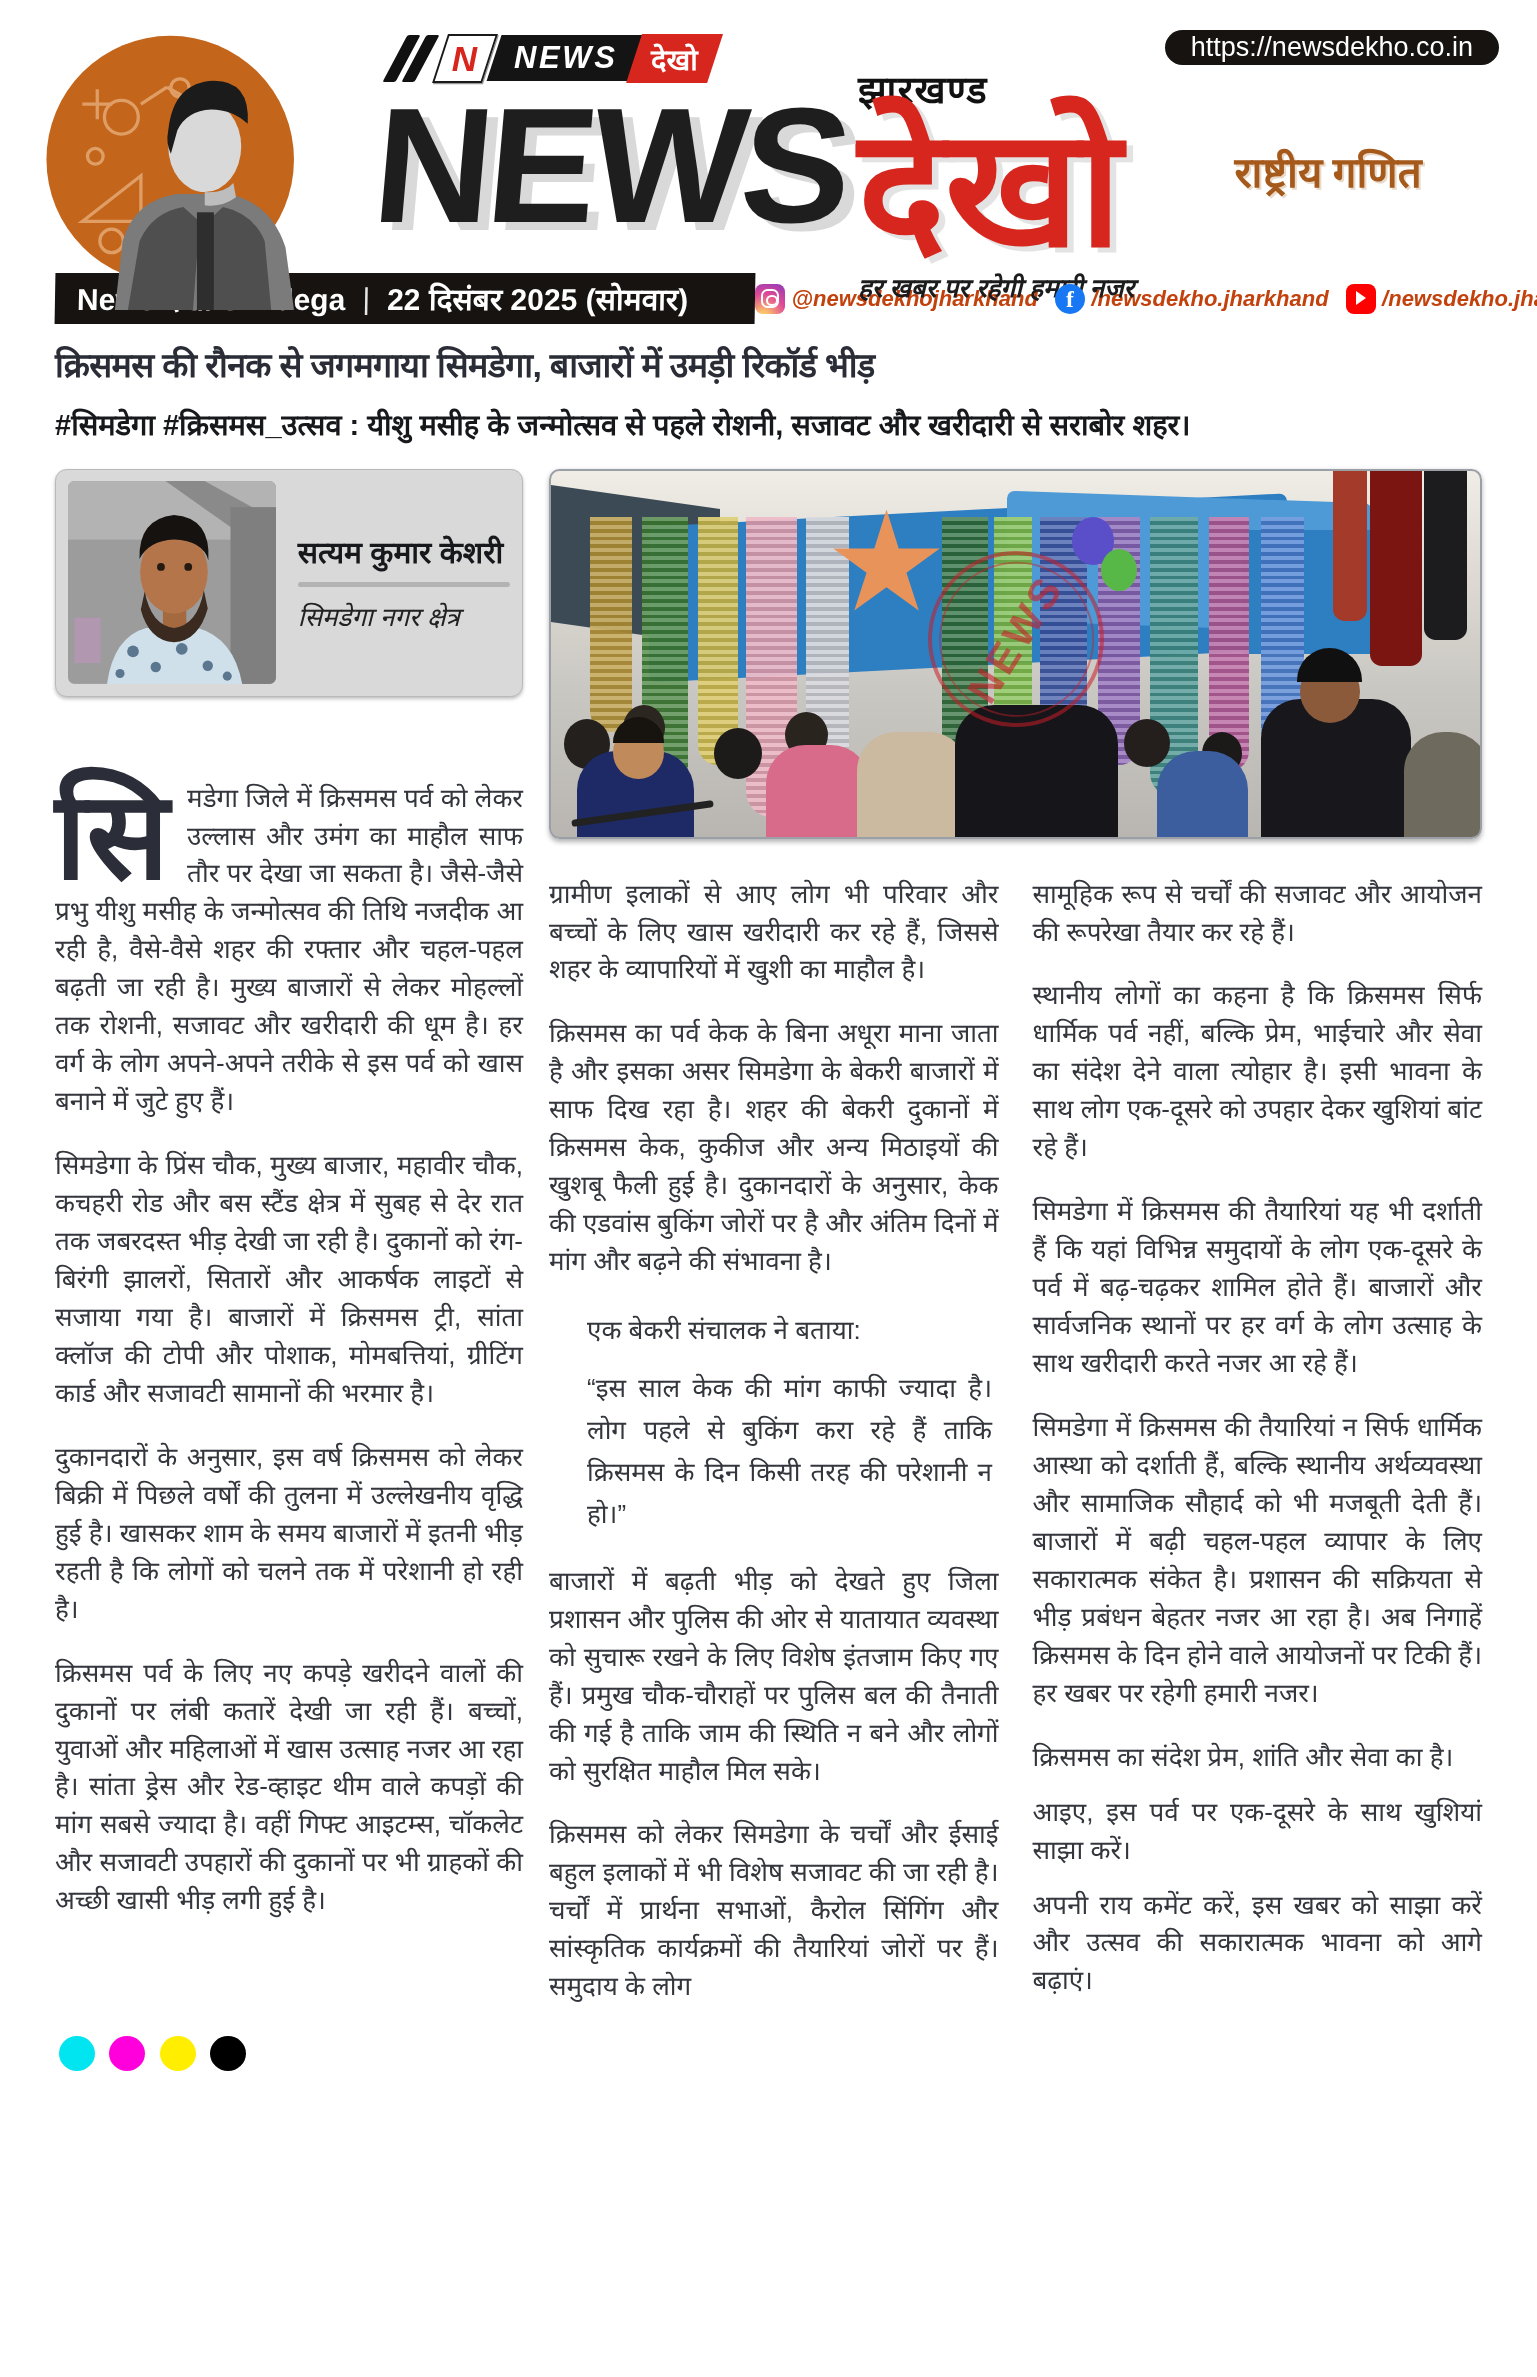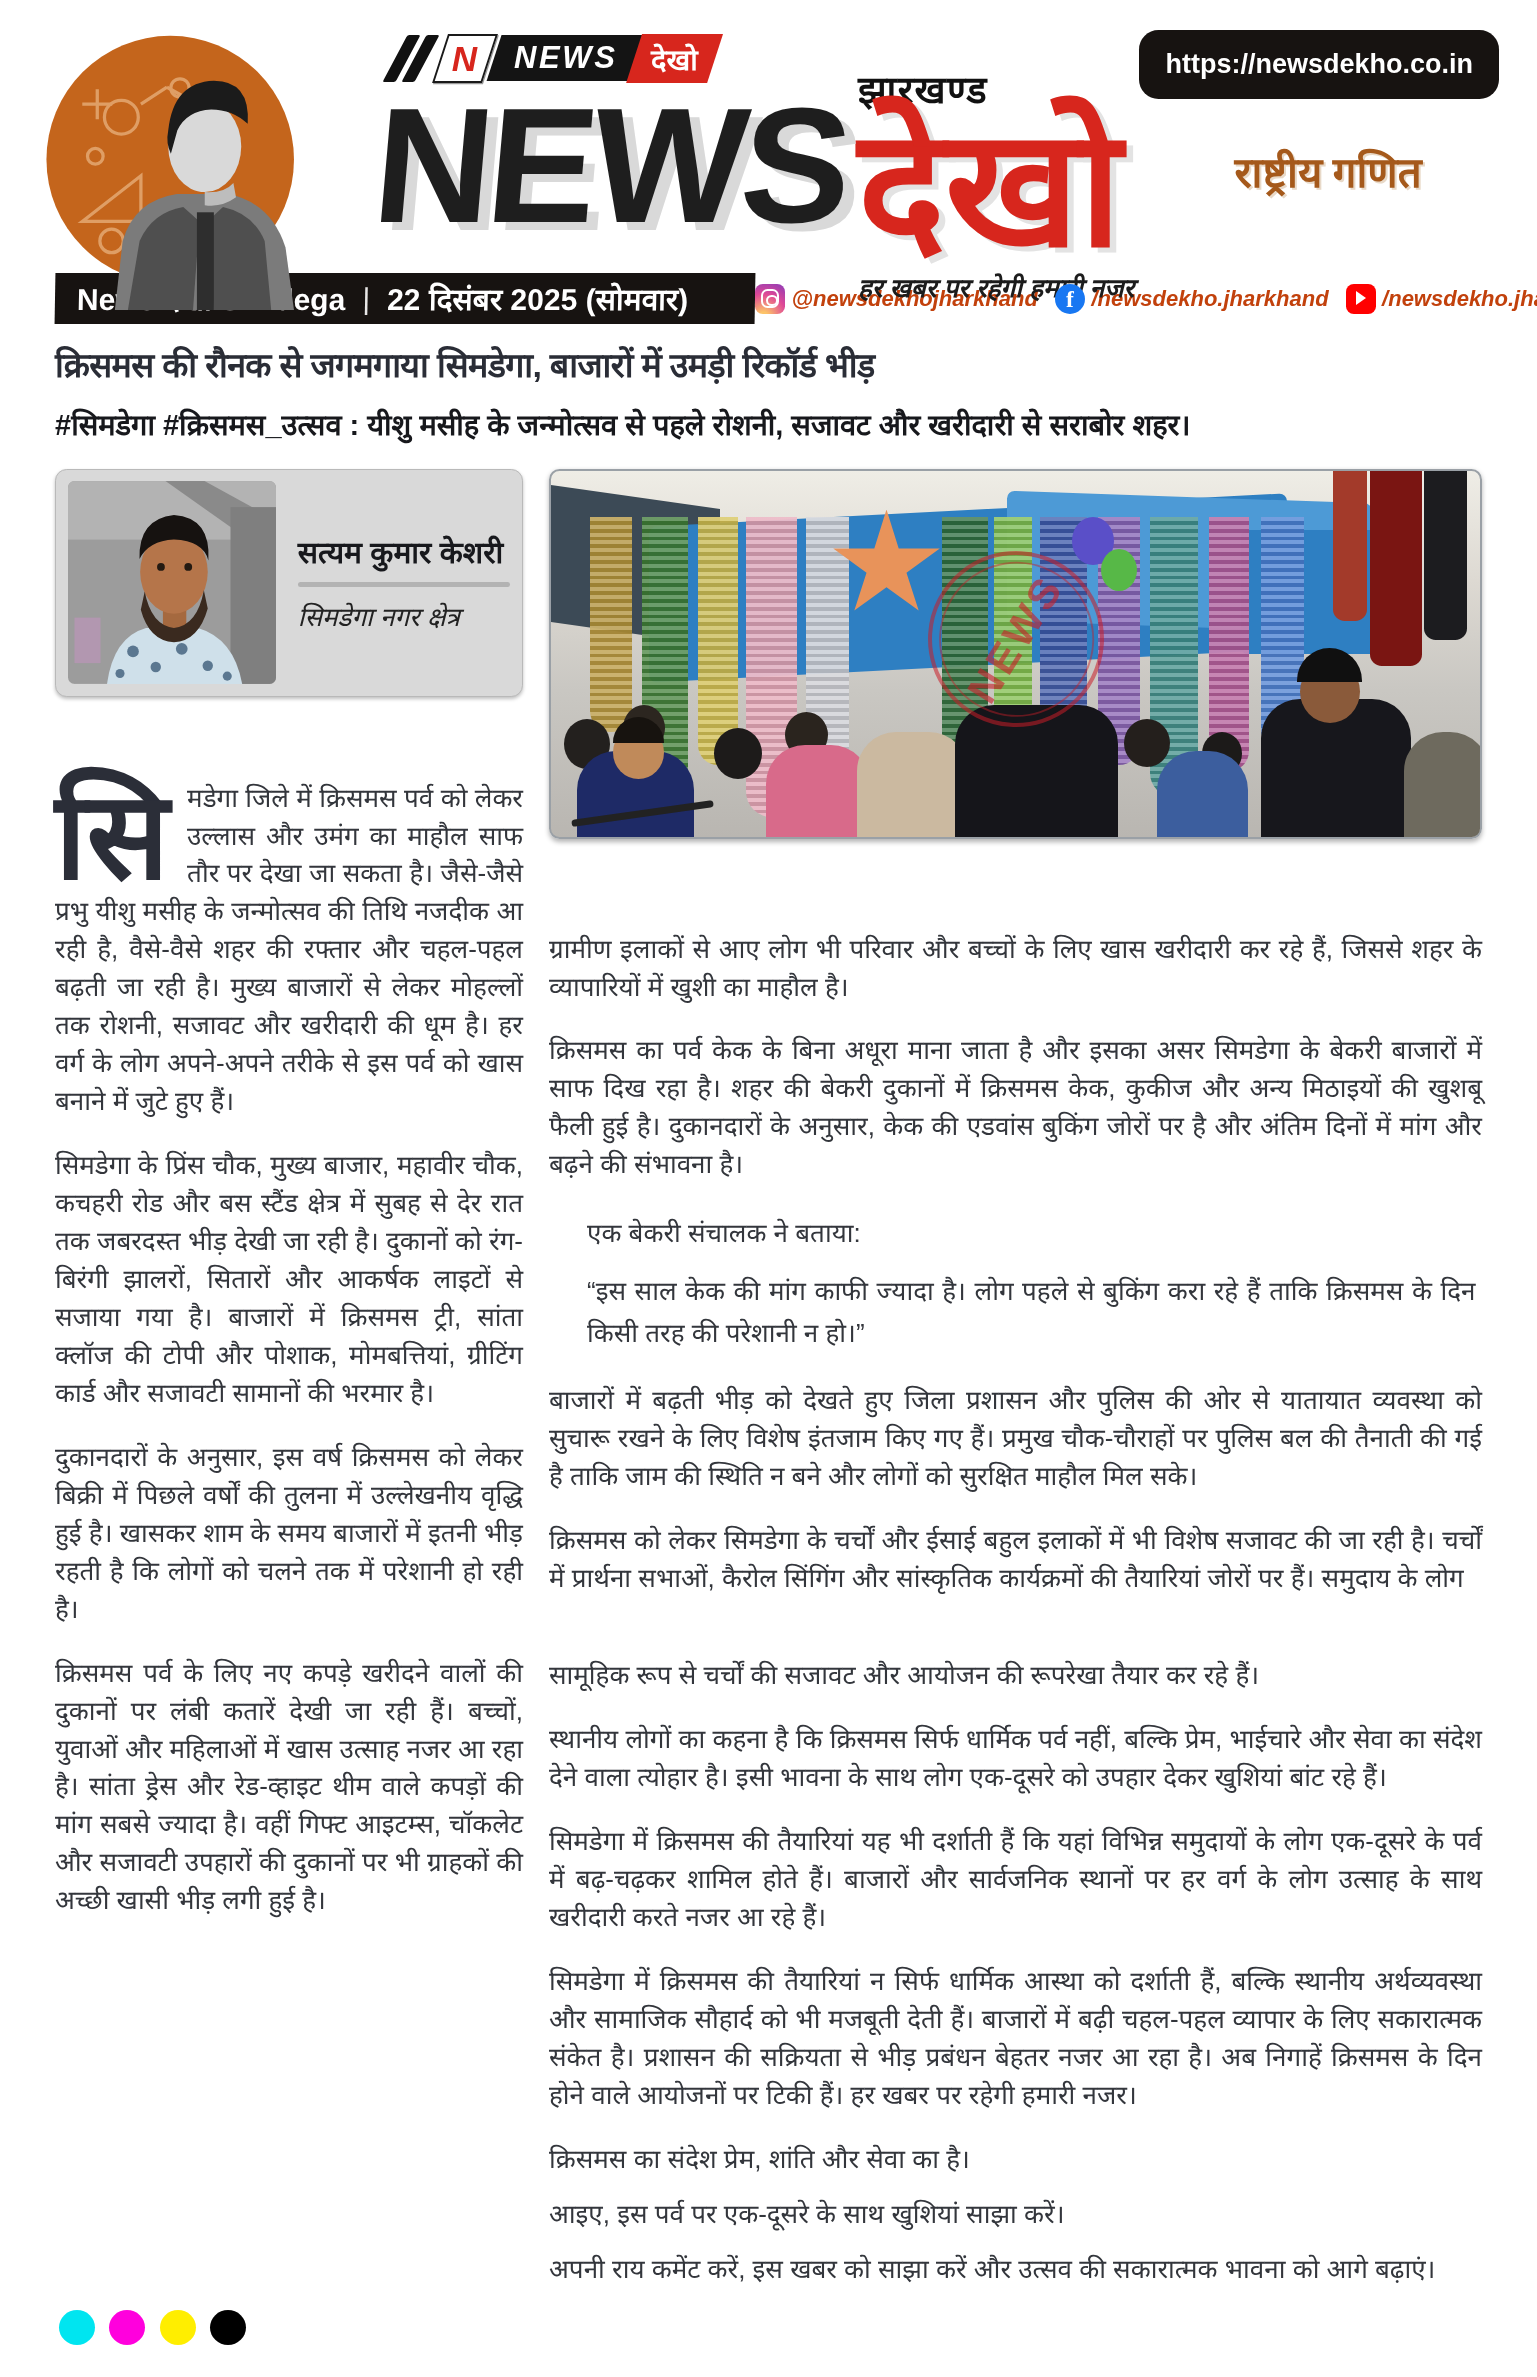--- a/index.html
+++ b/index.html
@@ -33,22 +33,22 @@
     letter-spacing:-5.2px; transform:skewX(-5deg);
     text-shadow:11.7px 7.8px 0 #d9d9d9;
   }
   .brand-right { margin-left:11.7px; text-align:left; margin-top:-22px; }
   .brand-state { font-weight:800; font-size:38px; color:#111; letter-spacing:1.3px; }
   .brand-dekho { font-weight:800; font-size:164px; line-height:0.92; color:#d7261d; text-shadow:6.5px 5.2px 0 #e3e3e3; }
   .brand-tagline { font-weight:700; font-style:italic; font-size:26px; color:#1c1c1c; margin-top:3.9px; }
 
   .url-badge {
     position:absolute; right:38px; top:0;
-    background:#171311; color:#fff; font-weight:700; font-size:27px;
-    padding:19px 26px; border-radius:19.5px;
+    background:#171311; color:#fff; font-weight:400; font-size:27px;
+    padding:2px 26px; border-radius:19.5px;
   }
   .event-title {
     position:absolute; right:56px; top:117px; width:306px; text-align:center;
     font-family:"Liberation Serif","DejaVu Serif",serif;
     font-weight:700; font-size:42px; line-height:1.25; color:#a5591b;
     text-shadow:2px 2px 0 #e8d9c8;
   }
 
   
   .datebar-row { display:flex; align-items:center; margin:9px 39px 0 55px; height:51px; }
@@ -118,21 +118,21 @@
     position:absolute; left:50%; top:46%; width:176px; height:176px;
     transform:translate(-50%,-50%) rotate(-18deg);
     border:4.6px solid rgba(200,30,40,.55); border-radius:50%;
     display:flex; align-items:center; justify-content:center; z-index:5;
   }
   .watermark::before { content:""; position:absolute; inset:6.5px; border:2px solid rgba(200,30,40,.45); border-radius:50%; }
   .wm-text { color:rgba(200,30,40,.6); font-weight:900; font-size:42px; letter-spacing:3.9px; transform:rotate(-40deg); }
 
   
   .col1-text { margin-top:83px; }
-  .two-cols { display:flex; gap:34px; margin-top:92px;flex-direction:column; }
+  .two-cols { display:flex; gap:34px; margin-top:37px; }
   .colx { flex:1; min-width:0; }
   .body-p { font-size:26px; line-height:1.46; text-align:justify; color:#33363c; margin-bottom:26px; }
   .dropcap {
     float:left; font-size:122px; line-height:.82; font-weight:700; color:#2b2e38;
     margin:6.5px 18px 3.9px 0;
   }
   .quote-block { padding:3.9px 6.5px 1.3px 38px; margin-bottom:26px; }
   .quote-intro { font-size:26px; line-height:1.5; color:#33363c; margin-bottom:17px; }
   .quote-text { font-size:26px; line-height:1.62; color:#33363c; text-align:justify; }
   .short-p { margin-bottom:17px; }

